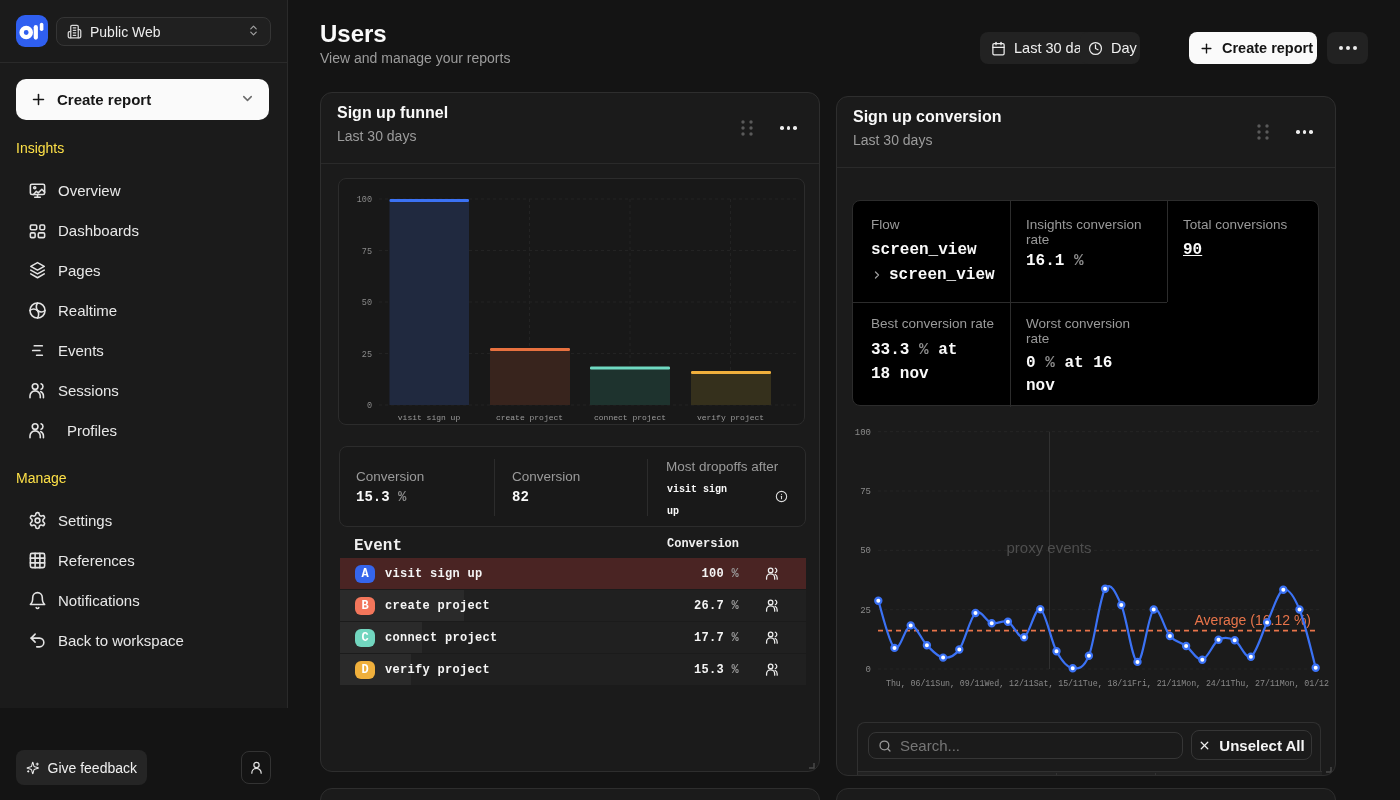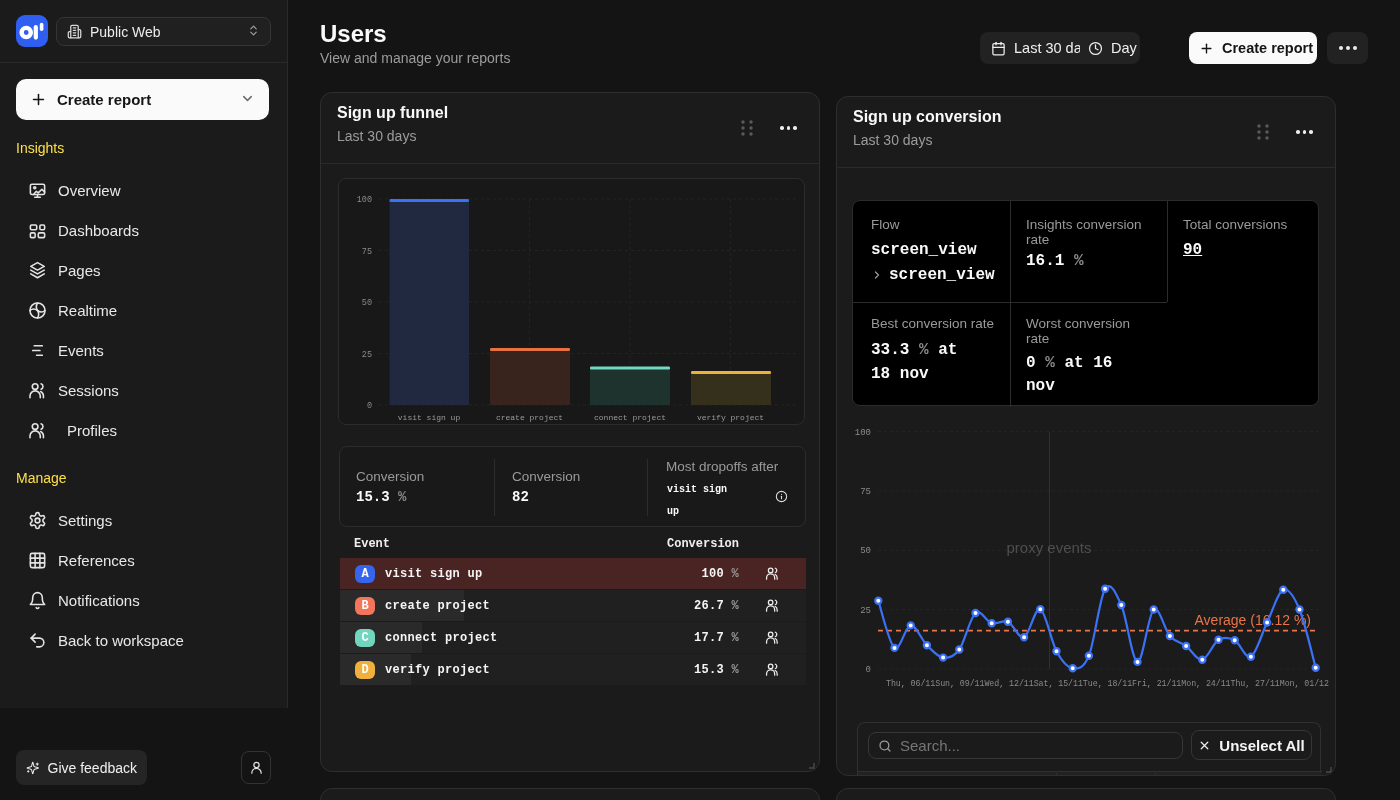--- a/index.html
+++ b/index.html
@@ -286,21 +286,21 @@
       <div class="val" style="position:absolute; left:172px; top:42px; font-size:14px;">82</div>
       <div class="lbl" style="position:absolute; left:326px; top:13px;">Most dropoffs after</div>
       <div class="val" style="position:absolute; left:327px; top:32px; font-size:10px; line-height:22px;">visit sign<br>up</div>
       <svg style="position:absolute; left:435px; top:43px;" width="13" height="13" viewBox="0 0 24 24" fill="none" stroke="#dcdcdc" stroke-width="2" stroke-linecap="round">
           <circle cx="12" cy="12" r="9.5"></circle>
           <path d="M12 16v-4.5"></path>
           <path d="M12 8h.01"></path>
         </svg>
     </div>
 
-    <div class="mono" style="position:absolute; left:33px; top:444px; font-size:12px; font-weight:bold; color:#f0f0f0;">Event</div>
+    <div class="mono" style="position:absolute; left:33px; top:444px; font-size:16px; font-weight:bold; color:#f0f0f0;">Event</div>
     <div class="mono" style="position:absolute; left:318px; top:444px; width:100px; text-align:right; font-size:12px; font-weight:bold; color:#f0f0f0;">Conversion</div>
     <div class="frow" style="top:465px; background:#4a2423;">
       <span class="badge" style="background:#3565ec;">A</span>
         <span class="fname">visit sign up</span>
       <span class="fval">100 <i>%</i></span>
       <svg class="fppl" width="15" height="15" viewBox="0 0 24 24" fill="none" stroke="#ededed" stroke-width="2" stroke-linecap="round" stroke-linejoin="round">
           <circle cx="9" cy="7" r="3.6"></circle>
           <path d="M2.5 21v-2a6.5 6.5 0 0 1 13 0v2"></path>
           <path d="M16.5 3.6a3.6 3.6 0 0 1 0 6.8"></path>
           <path d="M19.5 21v-1.9a6.5 6.5 0 0 0-3.5-5.8"></path>

